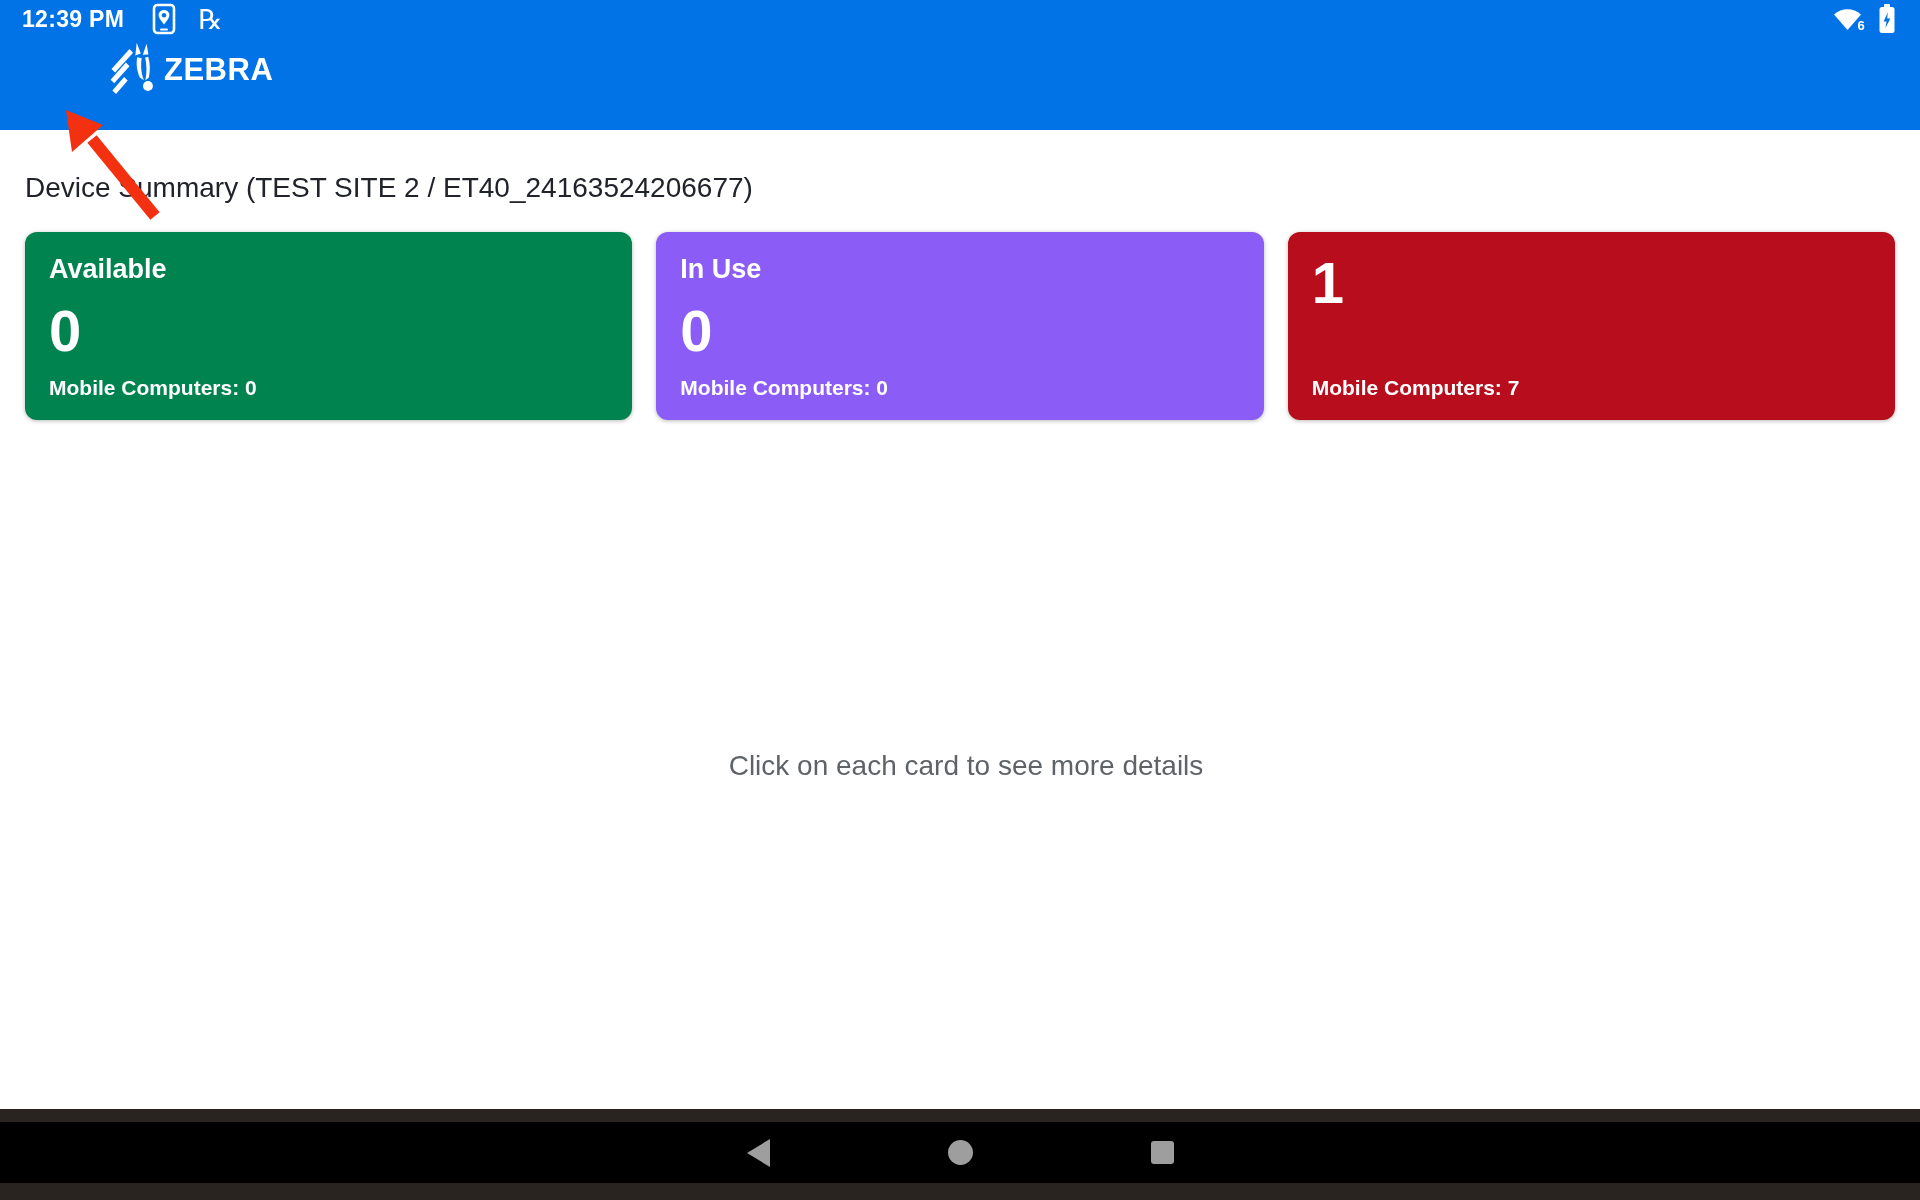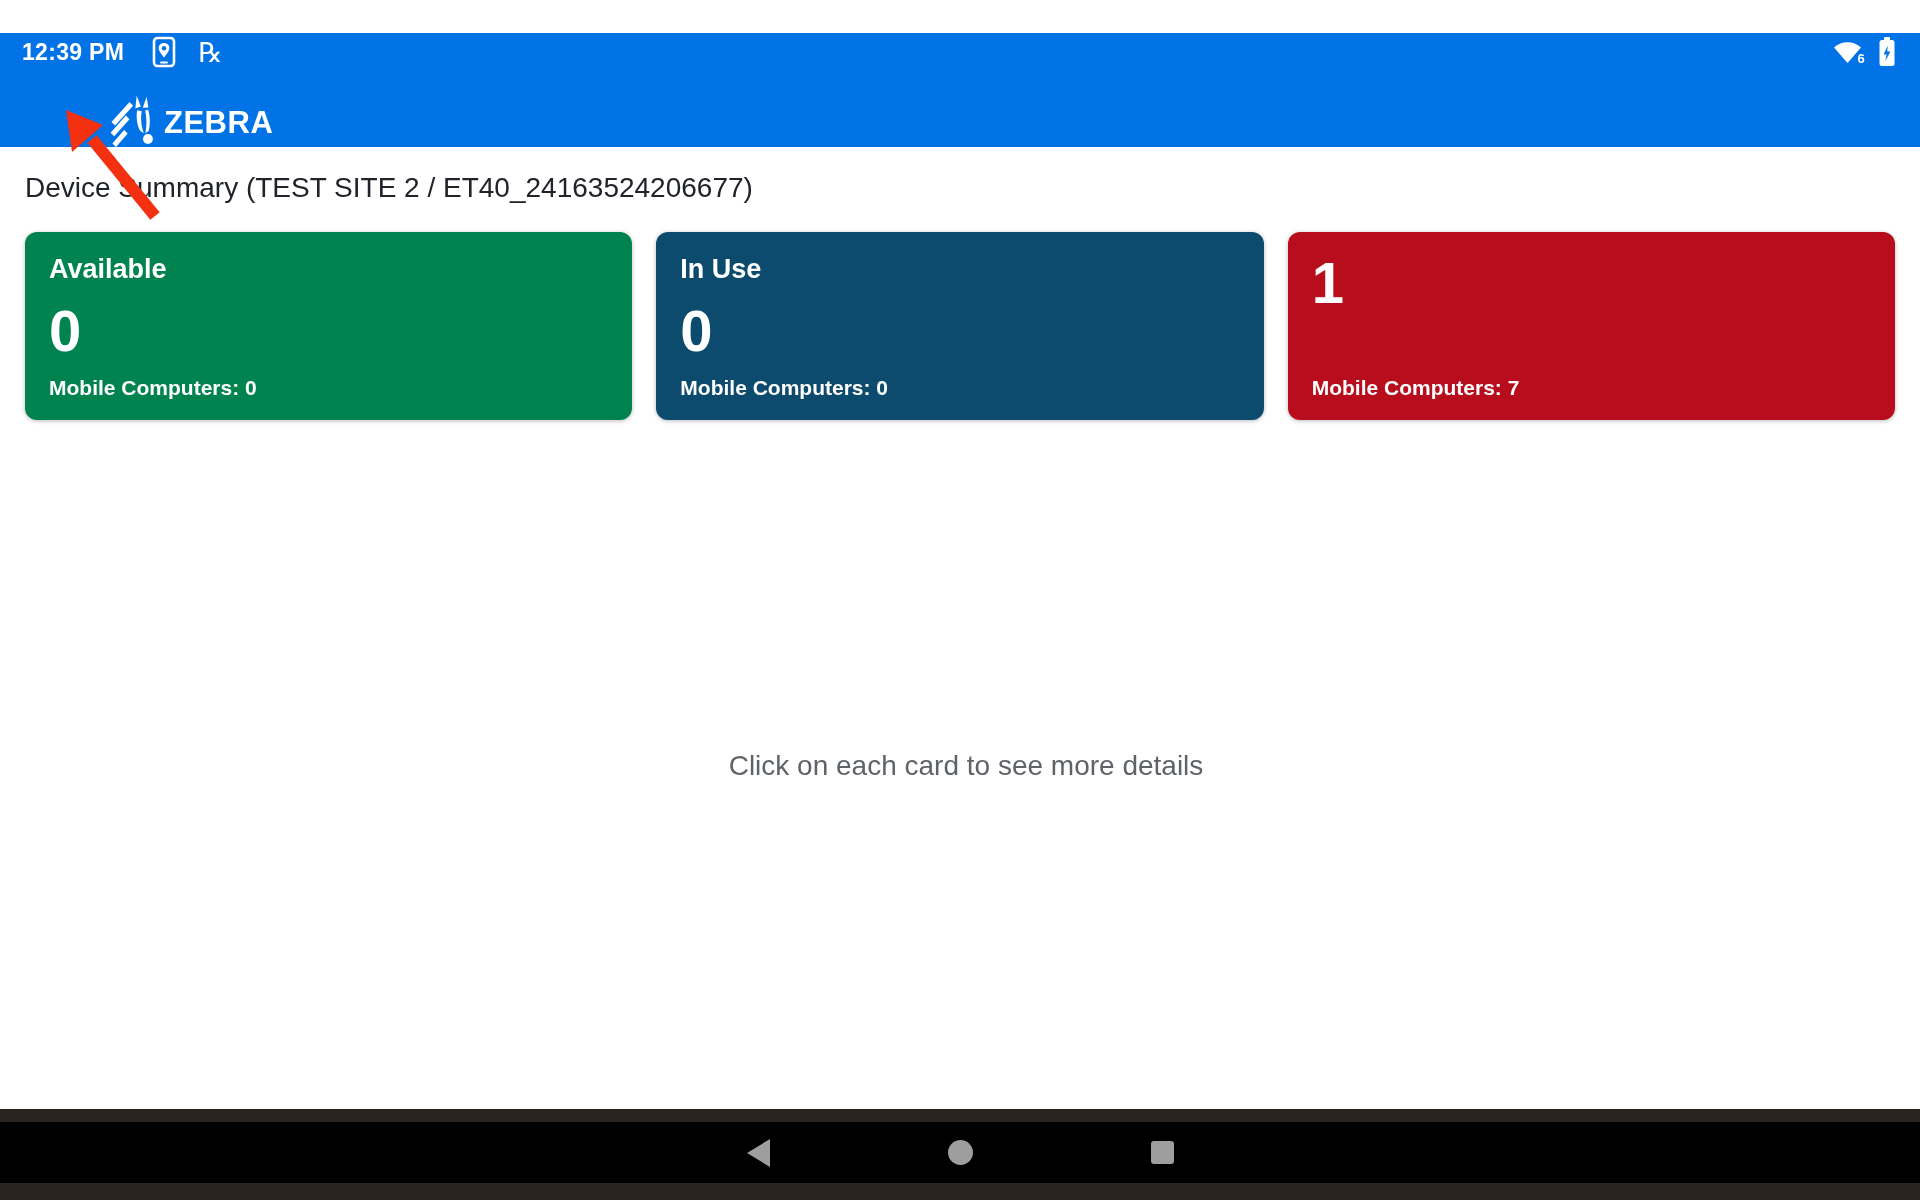--- a/index.html
+++ b/index.html
@@ -5,23 +5,22 @@
   * { margin: 0; padding: 0; box-sizing: border-box; }
   html, body { width: 1920px; height: 1200px; overflow: hidden; }
   body {
     font-family: "Liberation Sans", sans-serif;
     background: #ffffff;
     position: relative;
   }
 
   
   .header {
-    position: absolute; left: 0; top: 0; width: 1920px; height: 114px;
+    position: absolute; left: 0; top: 0; width: 1920px; height: 130px;
     color: #fff;
-    margin-top: 33px;
   }
   .status-row {
     position: absolute; left: 0; top: 0; width: 100%; height: 38px;
     display: flex; align-items: center;
   }
   .status-time {
     margin-left: 22px; font-size: 23px; font-weight: 700; letter-spacing: 0.3px;
   }
   .status-icon { display: inline-flex; align-items: center; justify-content: center; }
   .device-loc { margin-left: 28px; }
@@ -29,21 +28,21 @@
     margin-left: 22px; font-family: "DejaVu Sans", sans-serif;
     font-size: 27px; font-weight: 400; line-height: 1;
   }
   .status-right {
     position: absolute; right: 24px; top: 0; height: 38px;
     display: flex; align-items: center; gap: 12px;
   }
 
   
   .appbar-row {
-    position: absolute; left: 0; top: 44px; width: 100%; height: 92px;
+    position: absolute; left: 0; top: 24px; width: 100%; height: 92px;
     display: flex; align-items: center;
   }
   .menu-button {
     margin-left: 38px; width: 44px; height: 40px;
     background: transparent; border: none; cursor: pointer;
     display: flex; align-items: center; justify-content: flex-start;
   }
   .hamburger { width: 31px; }
   .hamburger .bar { height: 4px; background: #fff; border-radius: 1px; }
   .hamburger .bar + .bar { margin-top: 5px; }
@@ -172,21 +171,21 @@
 </div>
 
 <div class="page-title">Device Summary (TEST SITE 2 / ET40_24163524206677)</div>
 
 <div class="cards-row">
   <div class="card" style="background-color: rgb(1, 131, 80);">
     <div class="card-title">Available</div>
     <div class="card-count">0</div>
     <div class="card-subtitle">Mobile Computers: 0</div>
   </div>
-  <div class="card" style="background-color: #0c4a6e;">
+  <div class="card" style="background-color: #8b5cf6;">
     <div class="card-title">In Use</div>
     <div class="card-count">0</div>
     <div class="card-subtitle">Mobile Computers: 0</div>
   </div>
   <div class="card" style="background-color: rgb(183, 13, 28);">
     <div class="card-count">1</div>
     <div class="card-subtitle">Mobile Computers: 7</div>
   </div>
 </div>
 

